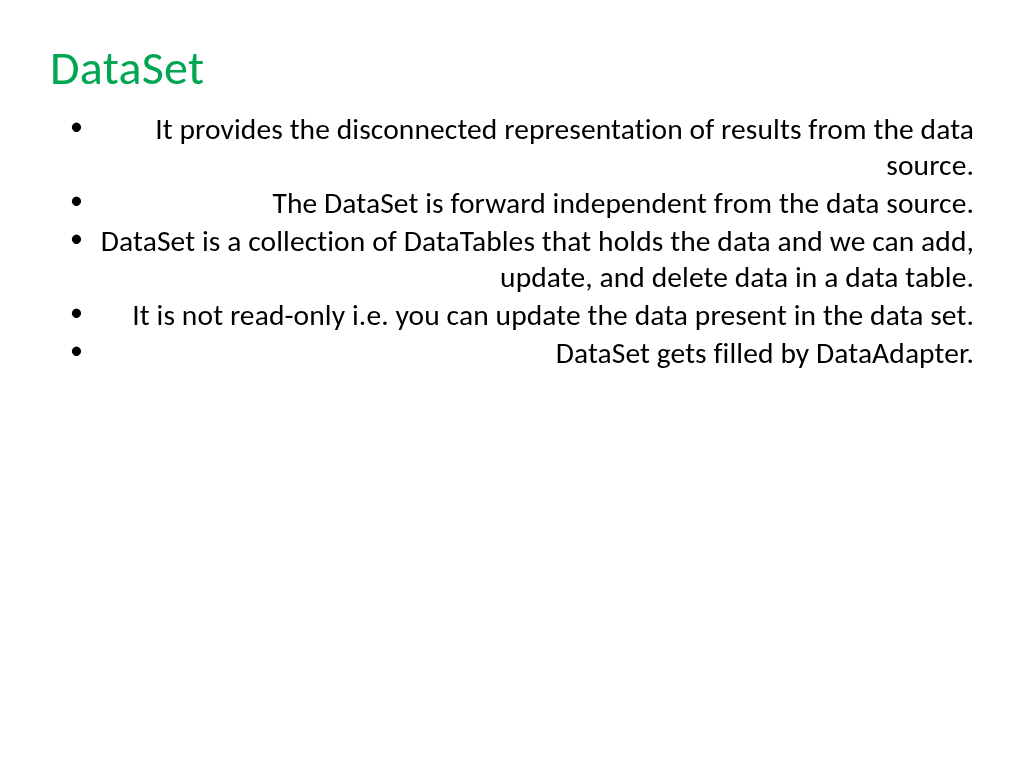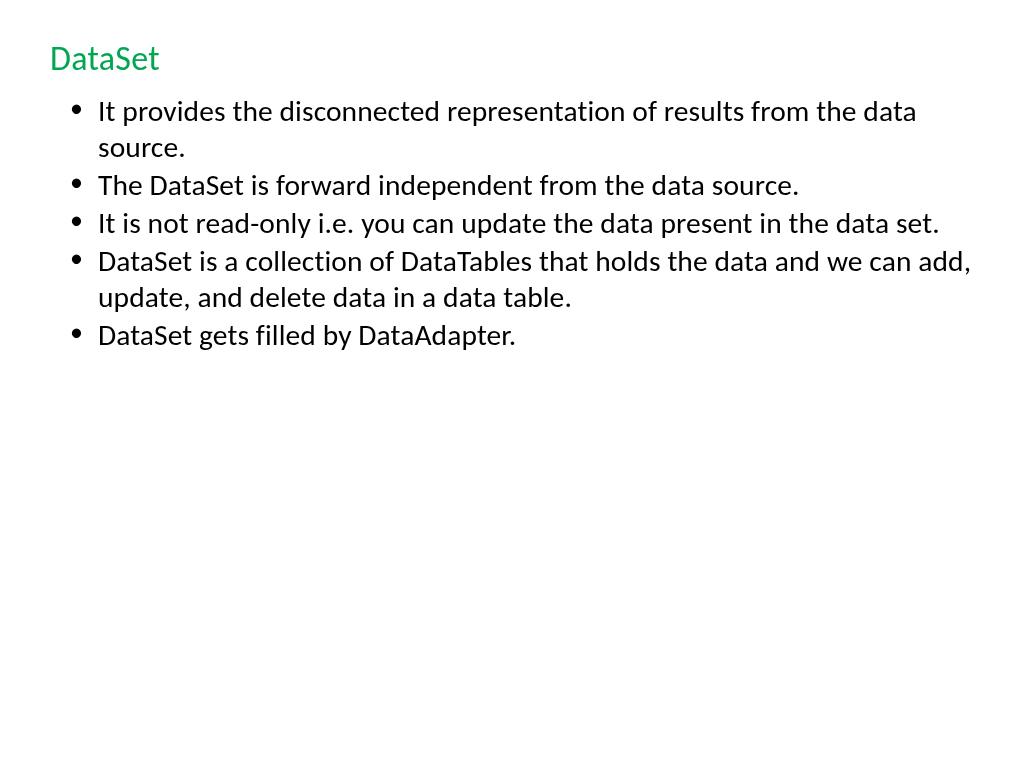--- a/index.html
+++ b/index.html
@@ -10,50 +10,51 @@
     body {
       width: 1024px;
       height: 768px;
       background: #ffffff;
       font-family: Calibri, 'Segoe UI', Arial, sans-serif;
       padding: 38px 50px 30px 50px;
       overflow: hidden;
     }
     .title {
       color: #00a651;
-      font-size: 34px;
+      font-size: 48px;
       font-weight: 400;
       margin-bottom: 14px;
       letter-spacing: 0.3px;
     }
     .bullets {
       list-style: none;
       padding-left: 48px;
     }
     .bullets li {
       color: #000000;
       font-size: 29.5px;
       line-height: 1.22;
       margin-bottom: 2px;
       position: relative;
       letter-spacing: 0.1px;
+      text-align: right;
     }
     .bullets li::before {
       content: "•";
       position: absolute;
       left: -28px;
       top: 0;
       font-size: 26px;
       color: #000000;
     }
   </style>
 </head>
 <body>
 
 <h1 class="title">DataSet</h1>
 
 <ul class="bullets">
   <li>It provides the disconnected representation of results from the data source.</li>
   <li>The DataSet is forward independent from the data source.</li>
+  <li>DataSet is a collection of DataTables that holds the data and we can add, update, and delete data in a data table.</li>
   <li>It is not read-only i.e. you can update the data present in the data set.</li>
-  <li>DataSet is a collection of DataTables that holds the data and we can add, update, and delete data in a data table.</li>
   <li>DataSet gets filled by DataAdapter.</li>
 </ul>
 
 </body></html>

